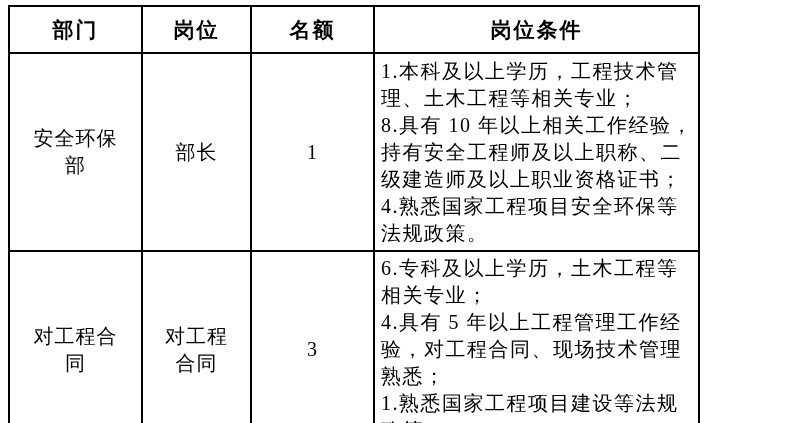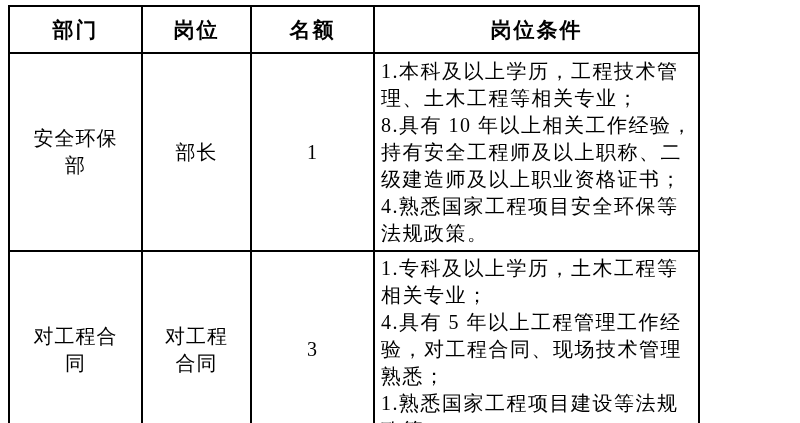--- a/index.html
+++ b/index.html
@@ -86,19 +86,19 @@
         <div class="cond-item">1.本科及以上学历，工程技术管理、土木工程等相关专业；</div>
         <div class="cond-item">8.具有 10 年以上相关工作经验，持有安全工程师及以上职称、二级建造师及以上职业资格证书；</div>
         <div class="cond-item">4.熟悉国家工程项目安全环保等法规政策。</div>
       </td>
     </tr>
     <tr class="row-2">
       <td class="center-cell">对工程合同</td>
       <td class="center-cell">对工程合同</td>
       <td class="center-cell">3</td>
       <td class="cond-cell">
-        <div class="cond-item">1.专科及以上学历，土木工程等相关专业；</div>
+        <div class="cond-item">6.专科及以上学历，土木工程等相关专业；</div>
         <div class="cond-item">4.具有 5 年以上工程管理工作经验，对工程合同、现场技术管理熟悉；</div>
         <div class="cond-item">1.熟悉国家工程项目建设等法规政策。</div>
       </td>
     </tr>
   </tbody>
 </table>
 
 </body></html>

